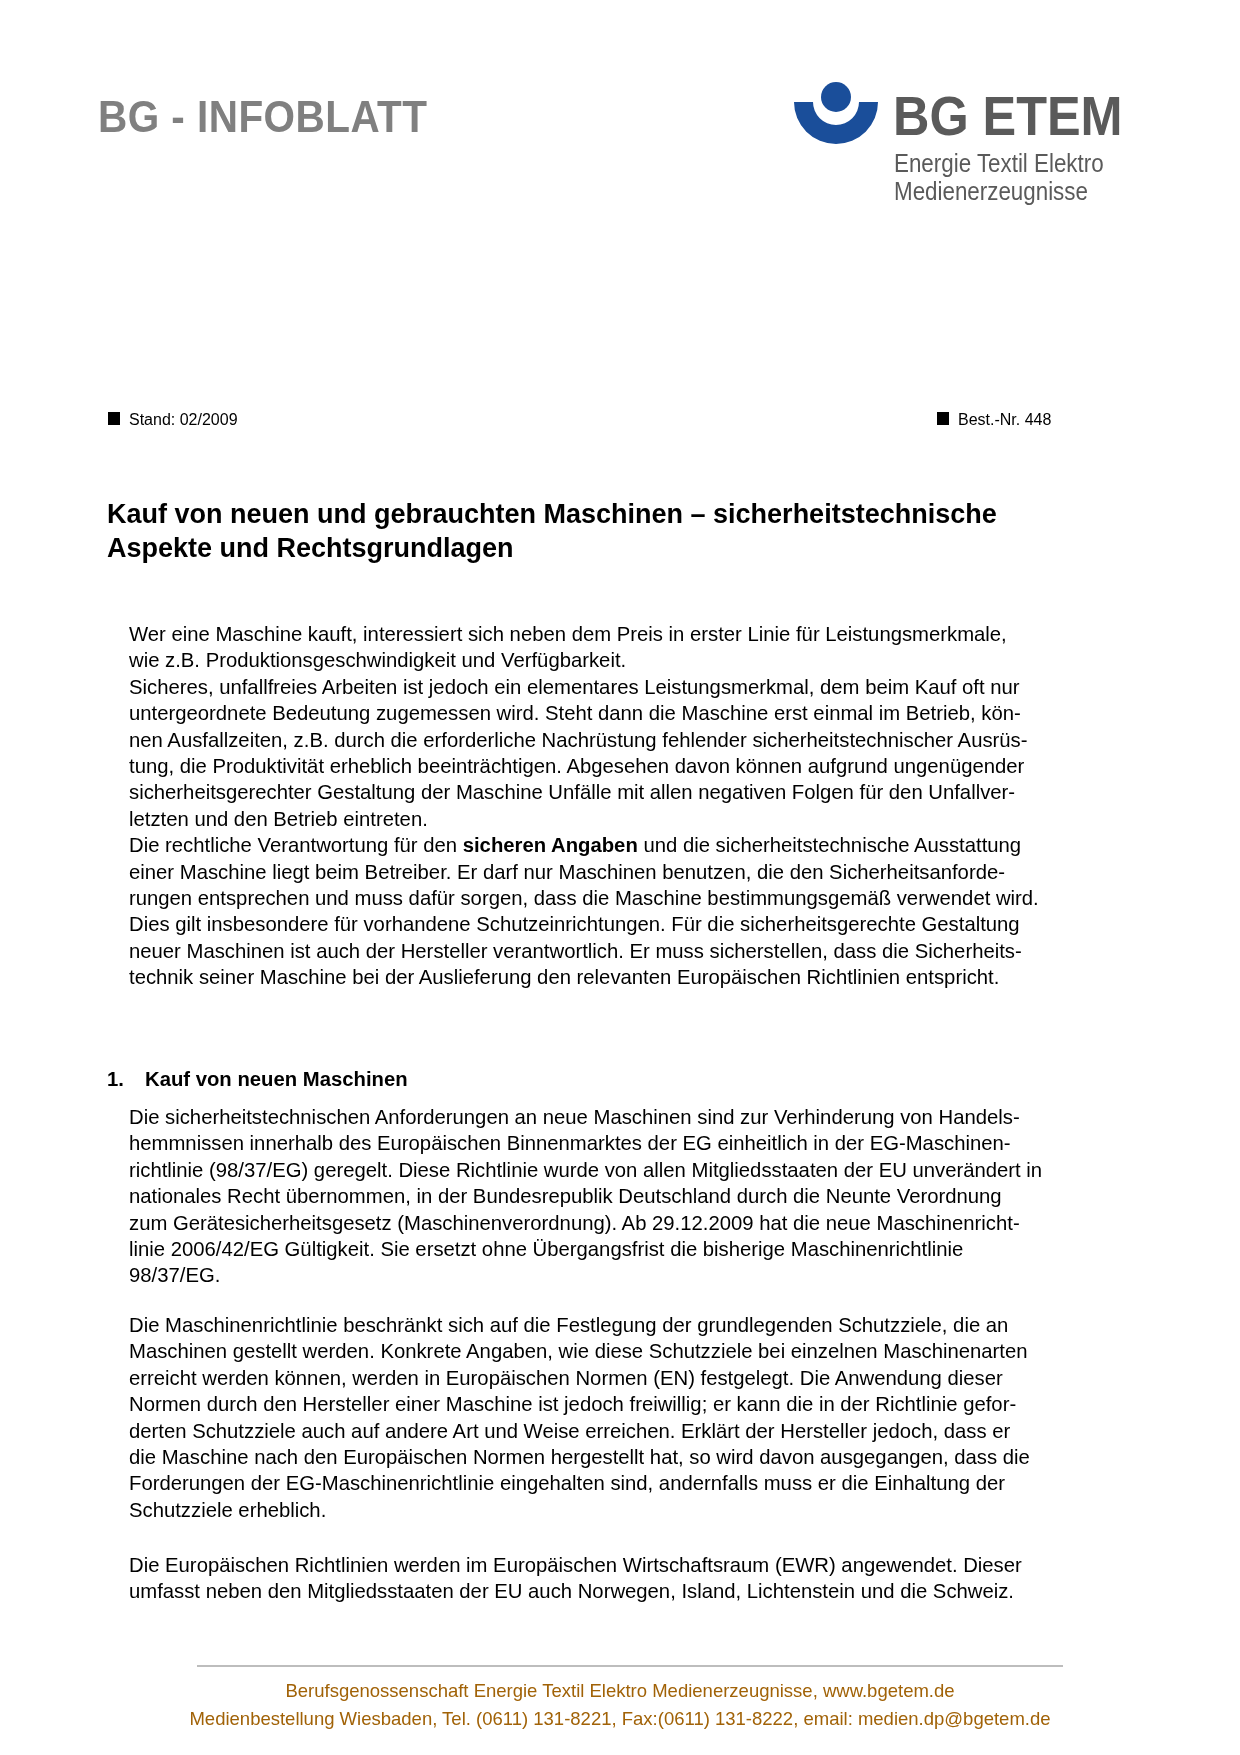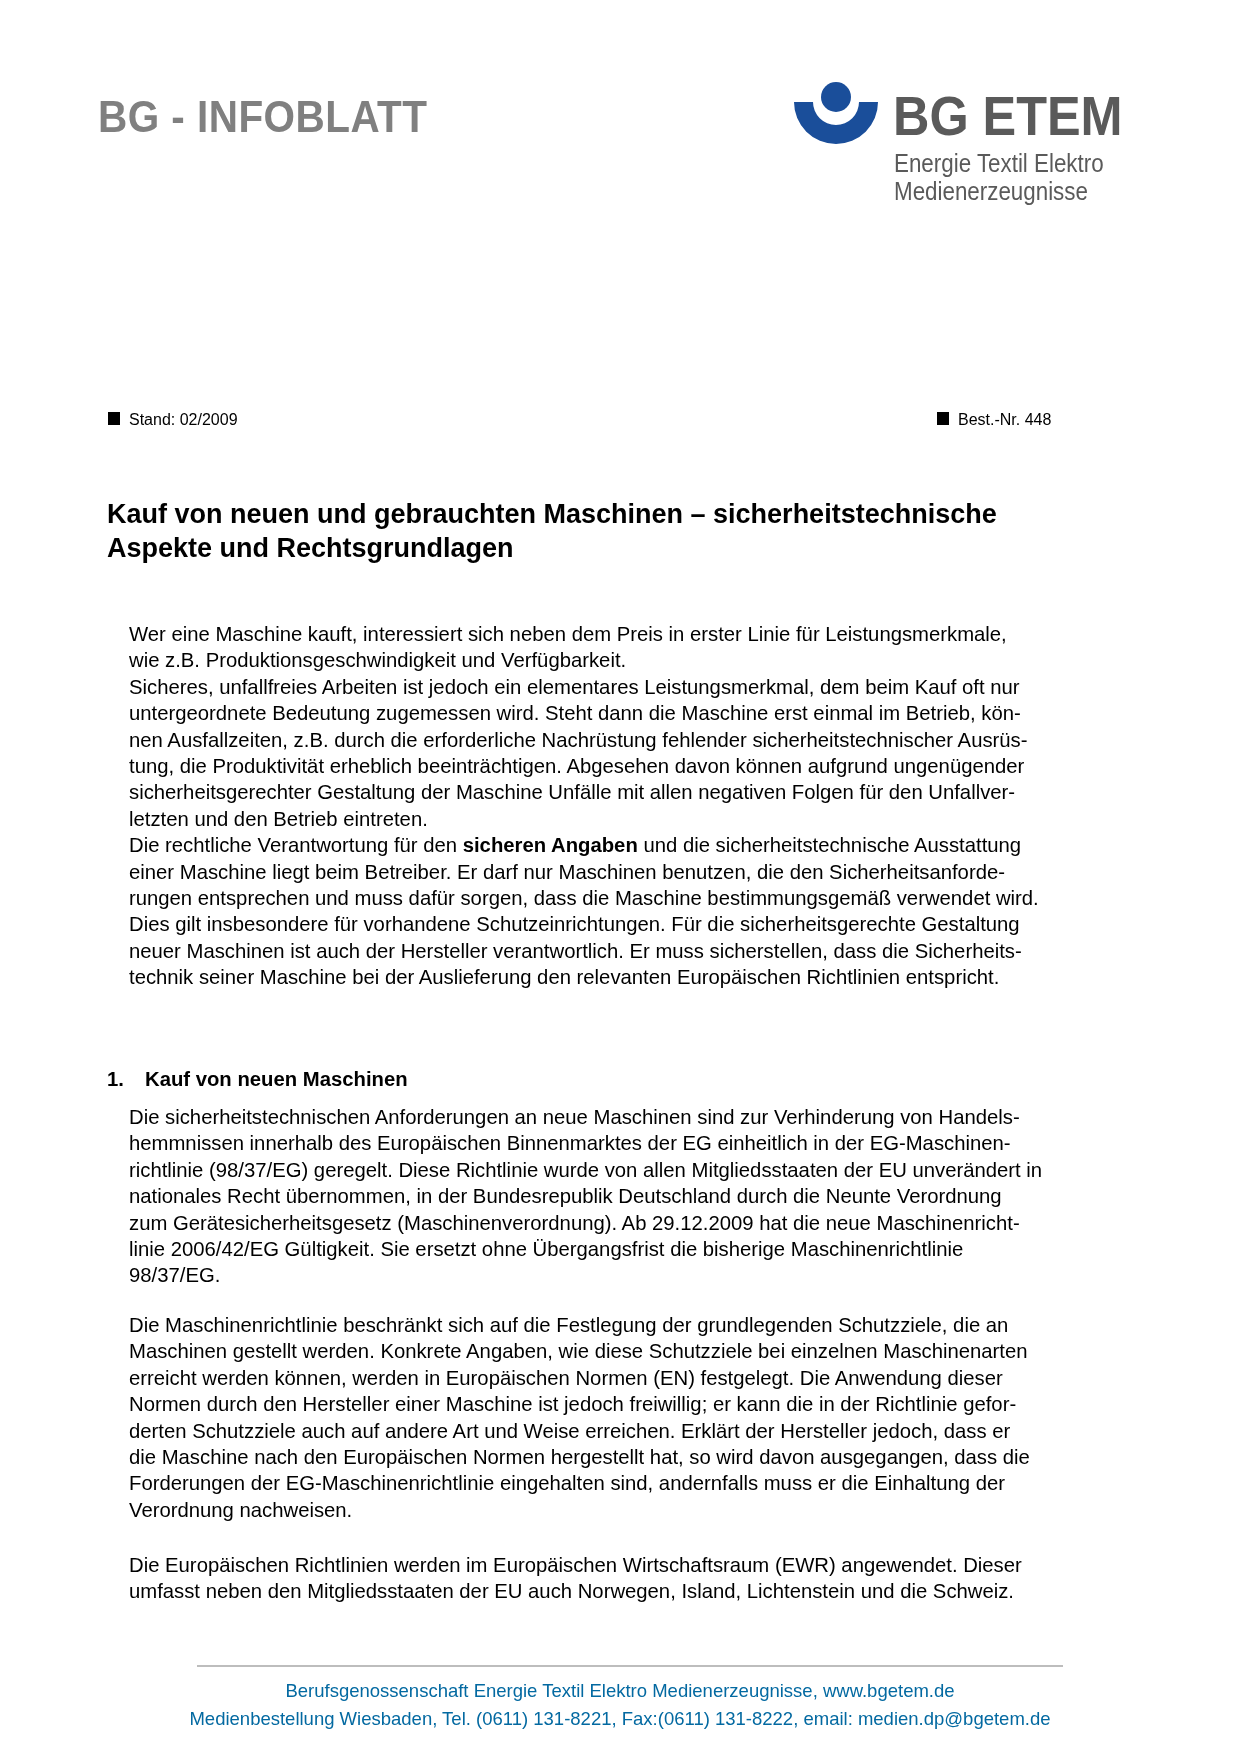--- a/index.html
+++ b/index.html
@@ -22,21 +22,21 @@
   .meta-right { left: 937px; }
   .title { left: 107px; top: 497px; width: 1060px; font-size: 27px; font-weight: bold; line-height: 34px; }
   .body-block { left: 107px; width: 1060px; font-size: 20.3px; line-height: 26.4px; margin-left: 22px; }
   .intro { top: 621px; }
   .section-head { left: 107px; top: 1042px; font-size: 20.3px; font-weight: bold; line-height: 26px; white-space: nowrap; margin-top: 24px; }
   .section-head .num { display: inline-block; width: 38px; }
   .sec-p1 { top: 1104px; }
   .sec-p2 { top: 1312px; }
   .sec-p3 { top: 1552px; }
   .footer-rule { left: 197px; top: 1665px; width: 866px; height: 2px; background: #bdbdbd; }
-  .footer { left: 0; width: 1240px; text-align: center; color: #0369a1; font-size: 18.5px; line-height: 22px; white-space: nowrap; }
+  .footer { left: 0; width: 1240px; text-align: center; color: #a16207; font-size: 18.5px; line-height: 22px; white-space: nowrap; }
   .footer.l1 { top: 1680px; }
   .footer.l2 { top: 1708px; }
   .ln { display: block; white-space: nowrap; }
 </style>
 </head>
 <body>
 
 <div class="abs doc-type">BG - INFOBLATT</div>
 
 <div class="abs logo">
@@ -93,21 +93,21 @@
 </div>
 
 <div class="abs body-block sec-p2">
   <span class="ln">Die Maschinenrichtlinie beschränkt sich auf die Festlegung der grundlegenden Schutzziele, die an</span>
   <span class="ln">Maschinen gestellt werden. Konkrete Angaben, wie diese Schutzziele bei einzelnen Maschinenarten</span>
   <span class="ln">erreicht werden können, werden in Europäischen Normen (EN) festgelegt. Die Anwendung dieser</span>
   <span class="ln">Normen durch den Hersteller einer Maschine ist jedoch freiwillig; er kann die in der Richtlinie gefor-</span>
   <span class="ln">derten Schutzziele auch auf andere Art und Weise erreichen. Erklärt der Hersteller jedoch, dass er</span>
   <span class="ln">die Maschine nach den Europäischen Normen hergestellt hat, so wird davon ausgegangen, dass die</span>
   <span class="ln">Forderungen der EG-Maschinenrichtlinie eingehalten sind, andernfalls muss er die Einhaltung der</span>
-  <span class="ln">Verordnung nachweisen.</span>
+  <span class="ln">Schutzziele erheblich.</span>
 </div>
 
 <div class="abs body-block sec-p3">
   <span class="ln">Die Europäischen Richtlinien werden im Europäischen Wirtschaftsraum (EWR) angewendet. Dieser</span>
   <span class="ln">umfasst neben den Mitgliedsstaaten der EU auch Norwegen, Island, Lichtenstein und die Schweiz.</span>
 </div>
 
 <div class="abs footer-rule"></div>
 <div class="abs footer l1">Berufsgenossenschaft Energie Textil Elektro Medienerzeugnisse, www.bgetem.de</div>
 <div class="abs footer l2">Medienbestellung Wiesbaden, Tel. (0611) 131-8221, Fax:(0611) 131-8222, email: medien.dp@bgetem.de</div>

